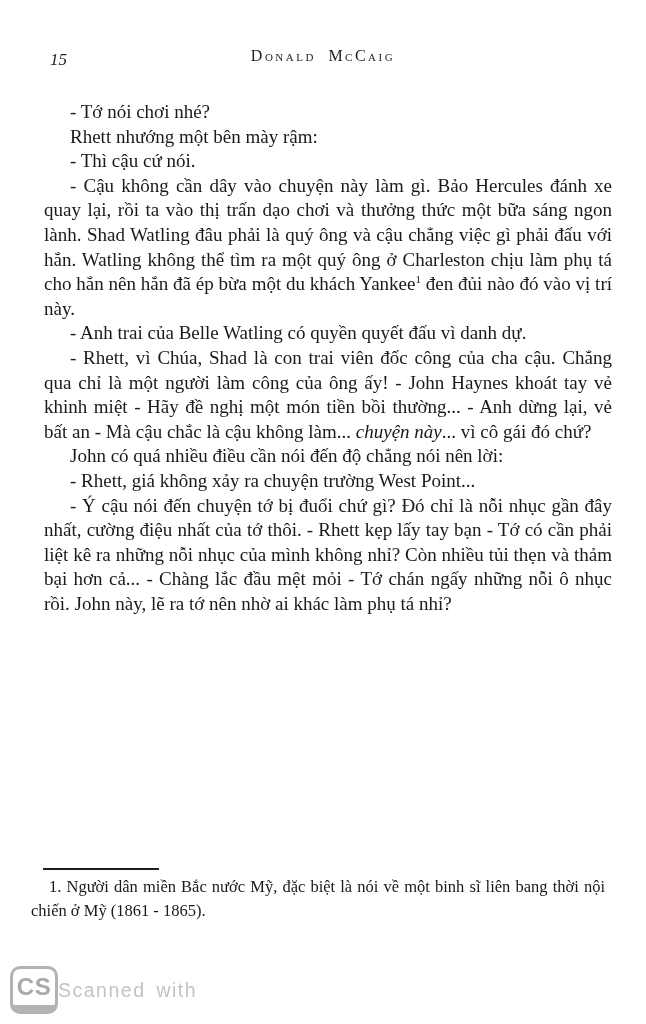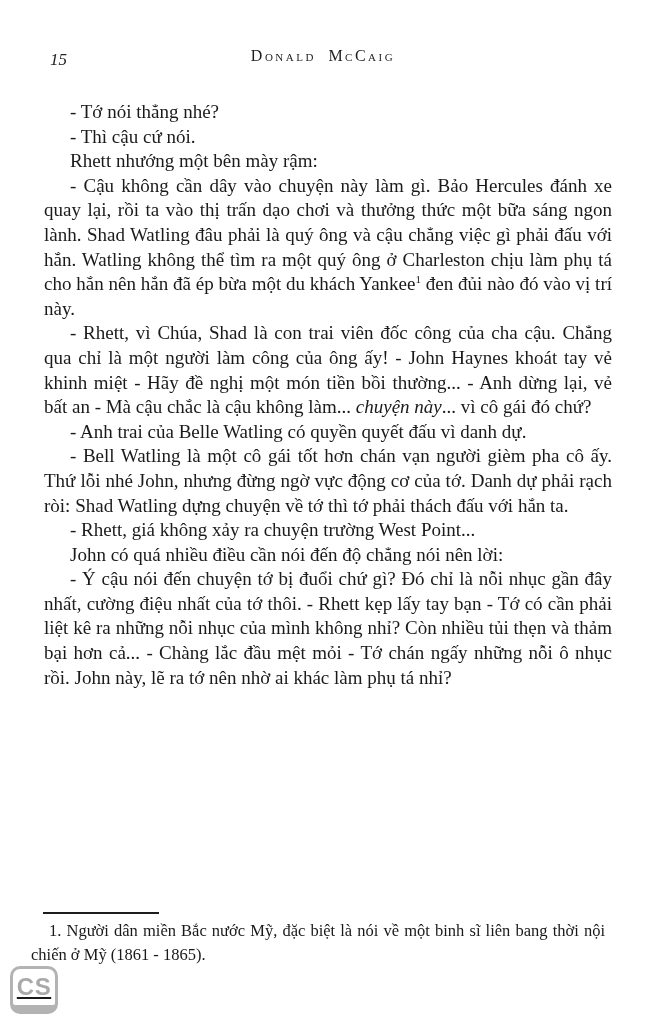--- a/index.html
+++ b/index.html
@@ -35,37 +35,37 @@
   .text-block p { margin: 0; text-indent: 26px; }
   .text-block p.section-start { margin-top: 41px; text-indent: 24px; }
   .italic-seg { font-style: italic; }
   sup.fn-ref { font-size: 11px; line-height: 0; vertical-align: 7px; }
   .initial-cap {
     font-size: 37px; line-height: 10px;
     vertical-align: -6px; padding-right: 1px;
   }
 
   
-  .footnote { position: absolute; top: 912px; left: 31px; width: 574px; }
+  .footnote { position: absolute; top: 868px; left: 31px; width: 574px; }
   .footnote-rule {
     width: 116px; height: 0;
     border-top: 2px solid #1d1d1d;
     margin-left: 12px;
   }
   .footnote-text {
     margin: 5px 0 0 0;
     font-size: 16.5px; line-height: 23.5px;
     text-align: justify; text-indent: 18px;
     color: #191919;
   }
 
   
   .watermark {
     position: absolute; left: 10px; top: 966px;
-    display: flex; align-items: center;  text-decoration: underline;
+    display: flex; align-items: center; 
   }
   .cs-icon {
     width: 48px; height: 48px;
     background: #b3b3b3;
     border-radius: 10px;
     padding: 3px 3px 0 3px;
     flex: 0 0 auto;
   }
   .cs-icon-inner {
     width: 42px; height: 36px;
@@ -88,40 +88,40 @@
 <body>
 
 <div>
 
   <header class="page-header">
     <span class="page-number">15</span>
     <span class="running-title">Donald McCaig</span>
   </header>
 
   <main class="text-block">
-    <p>- Tớ nói thẳng nhé?</p>
+    <p>- Tớ nói chơi nhé?</p>
+    <p>Rhett nhướng một bên mày rậm:</p>
     <p>- Thì cậu cứ nói.</p>
-    <p>Rhett nhướng một bên mày rậm:</p>
     <p><span>- Cậu không cần dây vào chuyện này làm gì. Bảo Hercules đánh xe quay lại, rồi ta vào thị trấn dạo chơi và thưởng thức một bữa sáng ngon lành. Shad Watling đâu phải là quý ông và cậu chẳng việc gì phải đấu với hắn. Watling không thể tìm ra một quý ông ở Charleston chịu làm phụ tá cho hắn nên hắn đã ép bừa một du khách Yankee</span><sup class="fn-ref">1</sup><span> đen đủi nào đó vào vị trí này.</span></p>
+    <p>- Anh trai của Belle Watling có quyền quyết đấu vì danh dự.</p>
     <p><span>- Rhett, vì Chúa, Shad là con trai viên đốc công của cha cậu. Chẳng qua chỉ là một người làm công của ông ấy! - John Haynes khoát tay vẻ khinh miệt - Hãy đề nghị một món tiền bồi thường... - Anh dừng lại, vẻ bất an - Mà cậu chắc là cậu không làm... </span><span class="italic-seg">chuyện này</span><span>... vì cô gái đó chứ?</span></p>
-    <p>- Anh trai của Belle Watling có quyền quyết đấu vì danh dự.</p>
-    <p>- Bell Watling là một cô gái tốt hơn chán vạn người gièm pha cô ấy. Thứ lỗi nhé John, nhưng đừng ngờ vực động cơ của tớ. Danh dự phải rạch ròi: Shad Watling dựng chuyện về tớ thì tớ phải thách đấu với hắn ta.</p>
+    <p>John có quá nhiều điều cần nói đến độ chẳng nói nên lời:</p>
     <p>- Rhett, giá không xảy ra chuyện trường West Point...</p>
-    <p>John có quá nhiều điều cần nói đến độ chẳng nói nên lời:</p>
     <p>- Ý cậu nói đến chuyện tớ bị đuổi chứ gì? Đó chỉ là nỗi nhục gần đây nhất, cường điệu nhất của tớ thôi. - Rhett kẹp lấy tay bạn - Tớ có cần phải liệt kê ra những nỗi nhục của mình không nhỉ? Còn nhiều tủi thẹn và thảm bại hơn cả... - Chàng lắc đầu mệt mỏi - Tớ chán ngấy những nỗi ô nhục rồi. John này, lẽ ra tớ nên nhờ ai khác làm phụ tá nhỉ?</p>
   </main>
 
   <div class="footnote">
     <div class="footnote-rule"></div>
     <p class="footnote-text">1. Người dân miền Bắc nước Mỹ, đặc biệt là nói về một binh sĩ liên bang thời nội chiến ở Mỹ (1861 - 1865).</p>
   </div>
 
   <div class="watermark">
     <div class="cs-icon">
       <div class="cs-icon-inner">
         <span class="cs-icon-label">CS</span>
       </div>
     </div>
     <div class="wm-text">
+      <div>Scanned with</div>
     </div>
   </div>
 
 </div>
 
 </body></html>

